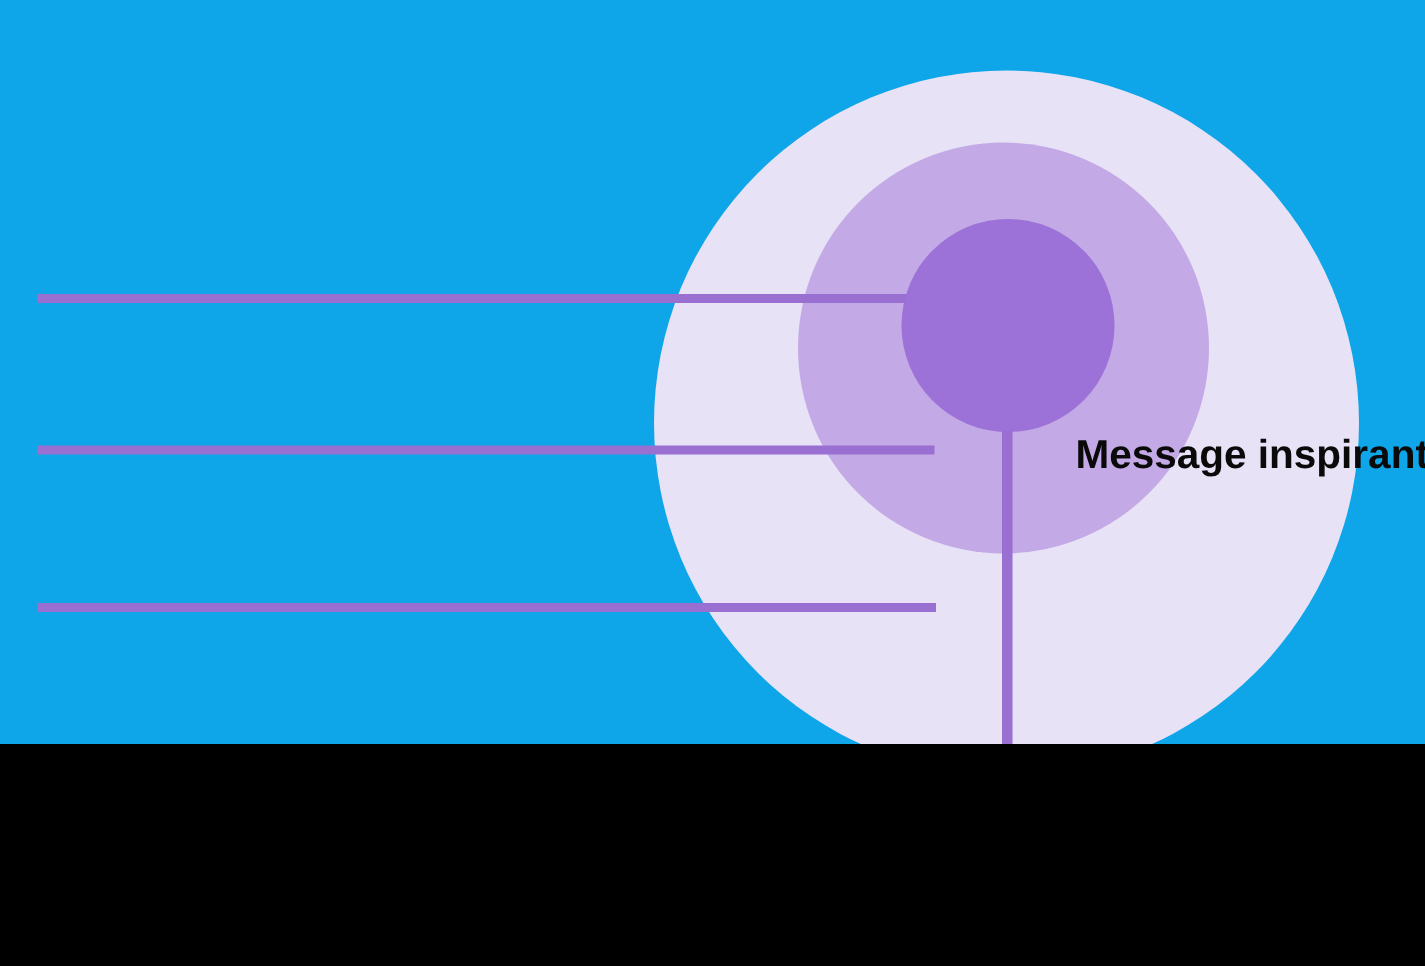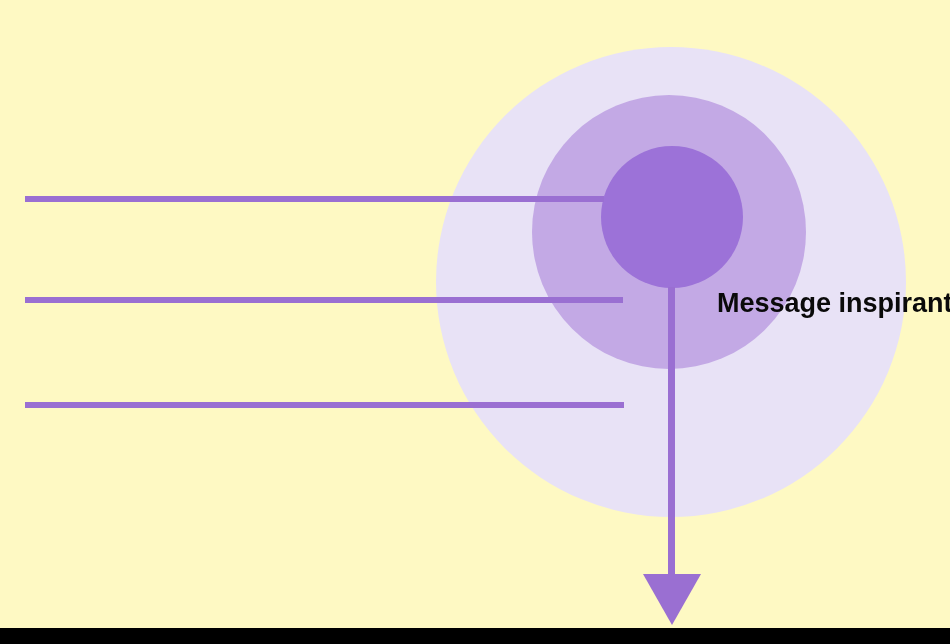--- a/index.html
+++ b/index.html
@@ -3,22 +3,22 @@
 <meta charset="utf-8">
 <style>
   html, body {
     margin: 0;
     padding: 0;
     background: #000000;
   }
   #canvas {
     position: relative;
     width: 950px;
-    height: 628px;
-    background: #fef9c3;
+    height: 496px;
+    background: #0ea5e9;
     overflow: hidden;
     font-family: "Liberation Sans", sans-serif;
   }
   .ring {
     position: absolute;
     border-radius: 50%;
   }
   #ring-outer {
     left: 436px;
     top: 47px;

